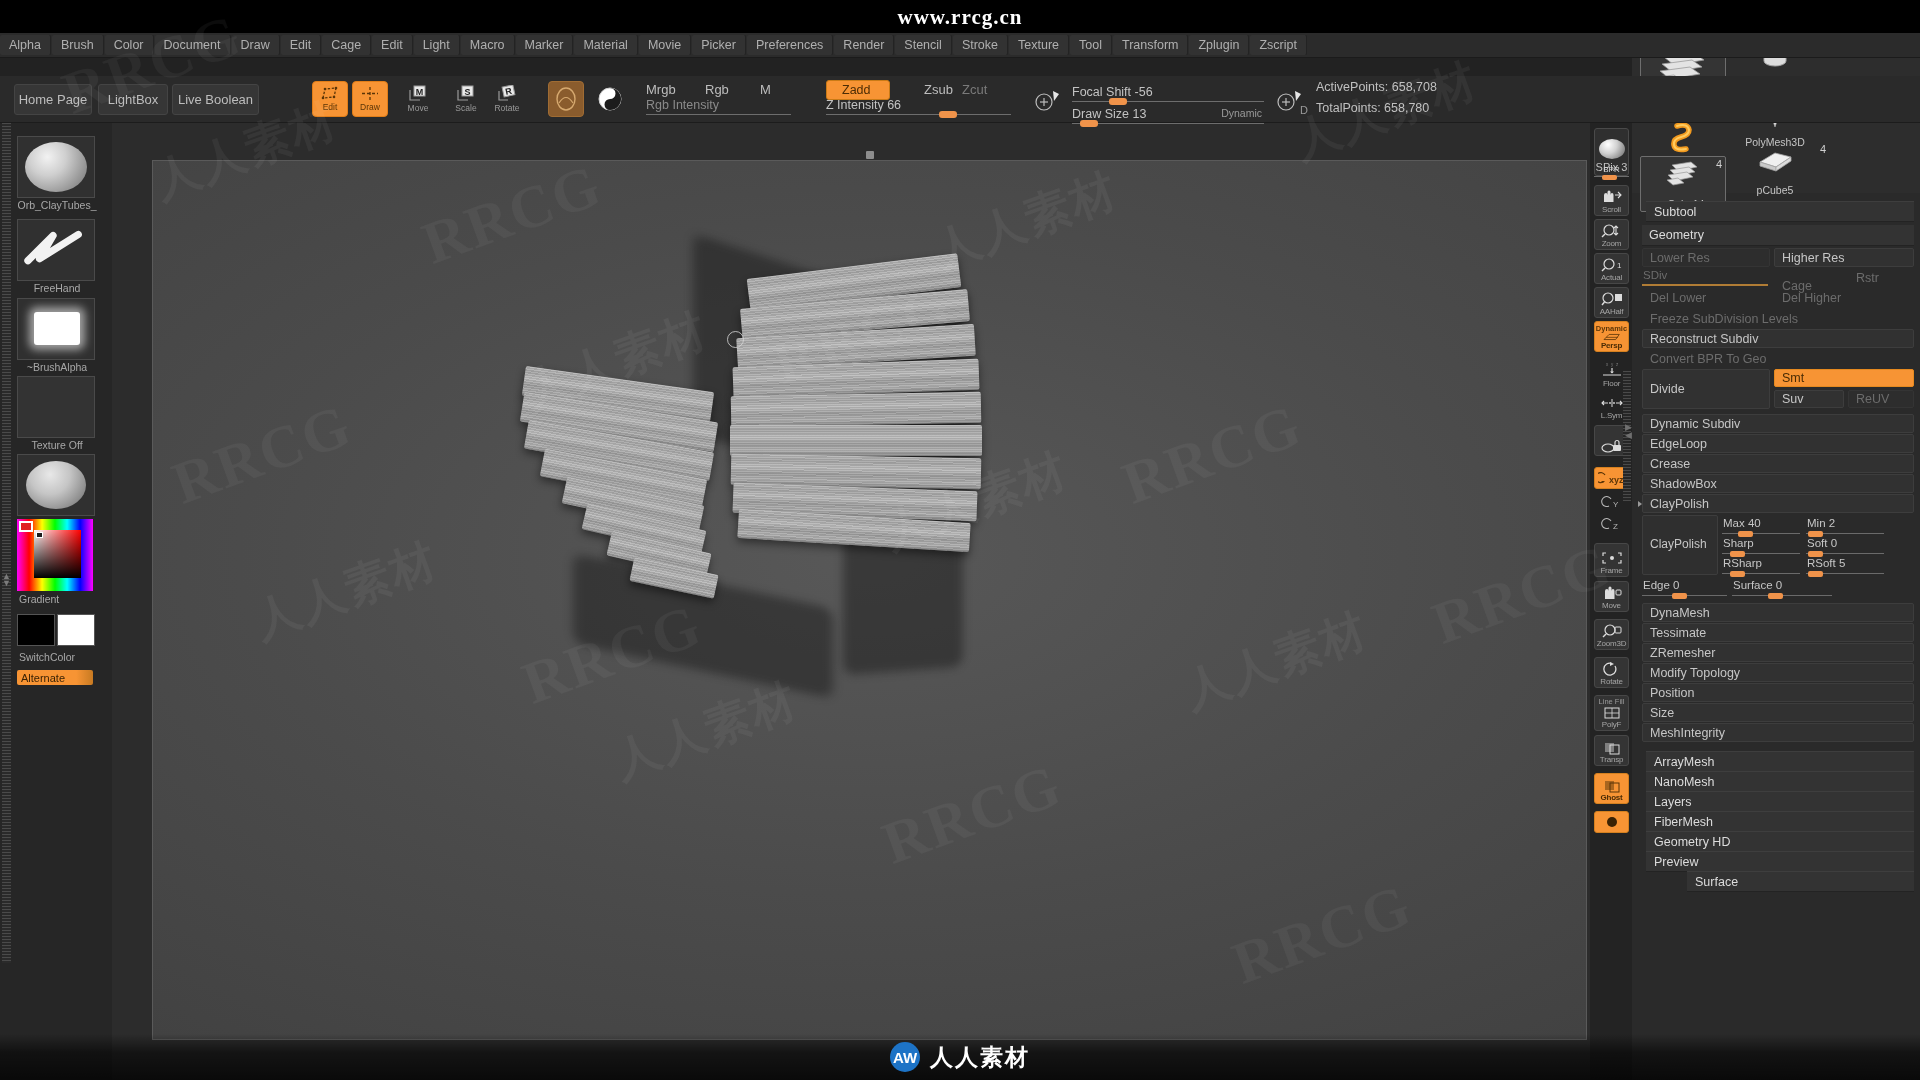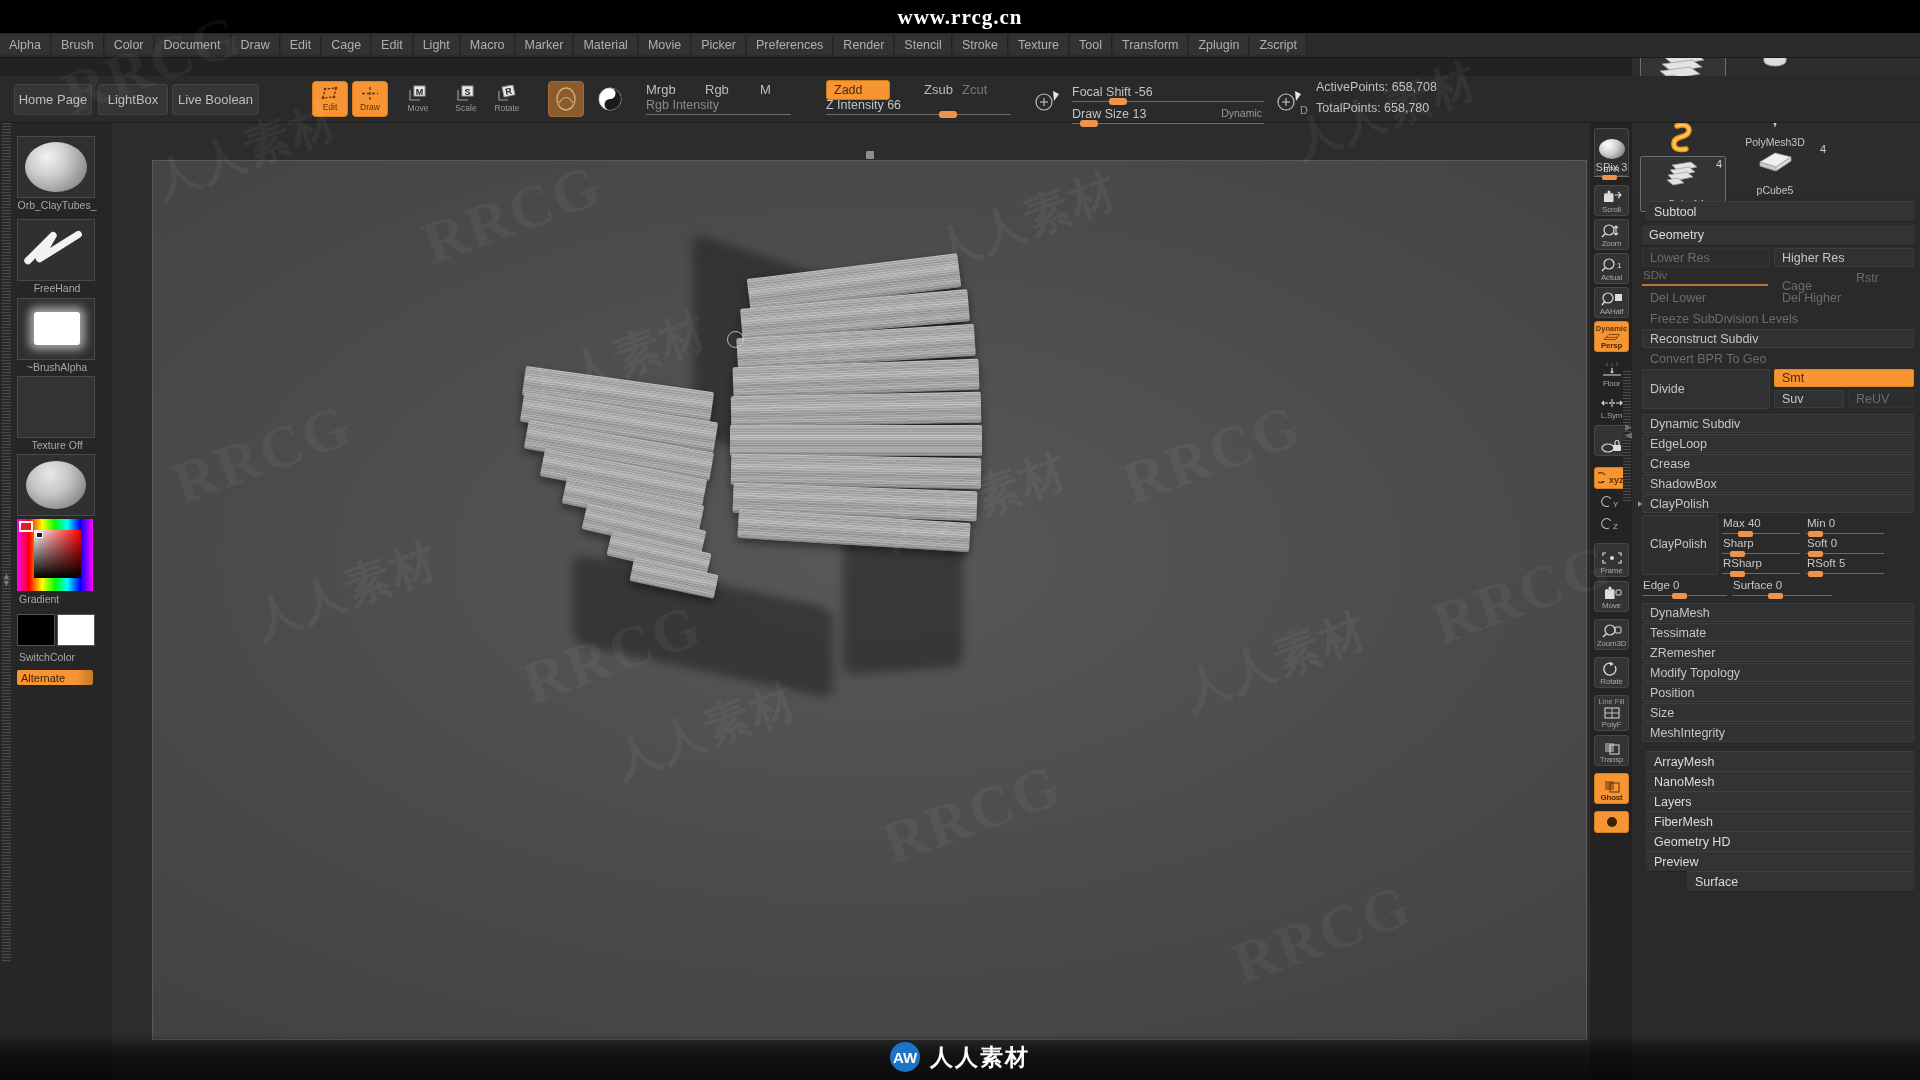--- a/index.html
+++ b/index.html
@@ -72,21 +72,21 @@
   .tb-icon .lbl { font-size: 8.5px; color: #9a9a9a; margin-top: 1px; }
   .tb-icon.orange .lbl { color: #5b3507; }
 
   .tb-text {
     position: absolute; font-size: 13px; color: #bdbdbd; cursor: default;
   }
   .tb-text.dim { color: #7a7a7a; }
   .tb-chip {
     position: absolute; background: #f79434; border: 1px solid #c97a16;
     border-radius: 3px; color: #4b2c05; font-size: 12.5px;
-    display: flex; align-items: center; padding-left: 7px; cursor: default;
+    display: flex; align-items: center; padding-left: 15px; cursor: default;
   }
 
   .slider {
     position: absolute; height: 16px;
   }
   .slider .strack {
     position: absolute; left: 0; right: 0; bottom: 2px; height: 1px; background: #6d6d6d;
   }
   .slider .sknob {
     position: absolute; bottom: -1px; width: 18px; height: 7px;
@@ -812,21 +812,21 @@
       <span style="position:absolute;left:7px;top:21px;font-size:12px;color:#c6c6c6;">ClayPolish</span>
     </div>
     <div class="psl" style="left:90px;top:486px;width:78px;">
       <div class="ptrack"></div>
       <div class="pknob" style="left:16px;"></div>
       <div class="ptxt">Max 40</div>
     </div>
     <div class="psl" style="left:174px;top:486px;width:78px;">
       <div class="ptrack"></div>
       <div class="pknob" style="left:2px;"></div>
-      <div class="ptxt">Min 0</div>
+      <div class="ptxt">Min 2</div>
     </div>
     <div class="psl" style="left:90px;top:506px;width:78px;">
       <div class="ptrack"></div>
       <div class="pknob" style="left:8px;"></div>
       <div class="ptxt">Sharp</div>
     </div>
     <div class="psl" style="left:174px;top:506px;width:78px;">
       <div class="ptrack"></div>
       <div class="pknob" style="left:2px;"></div>
       <div class="ptxt">Soft 0</div>

